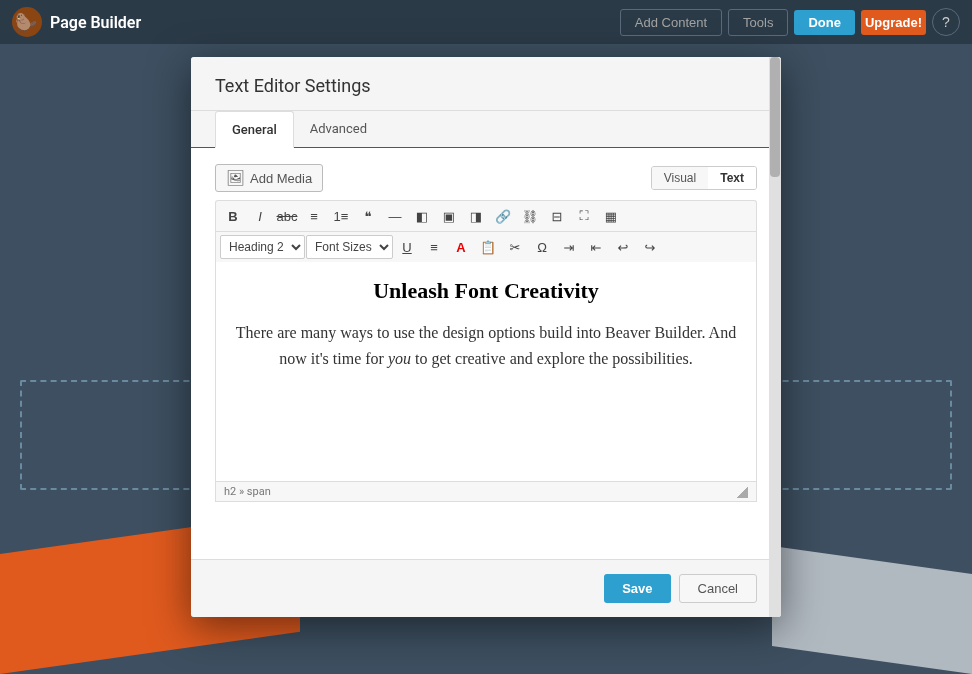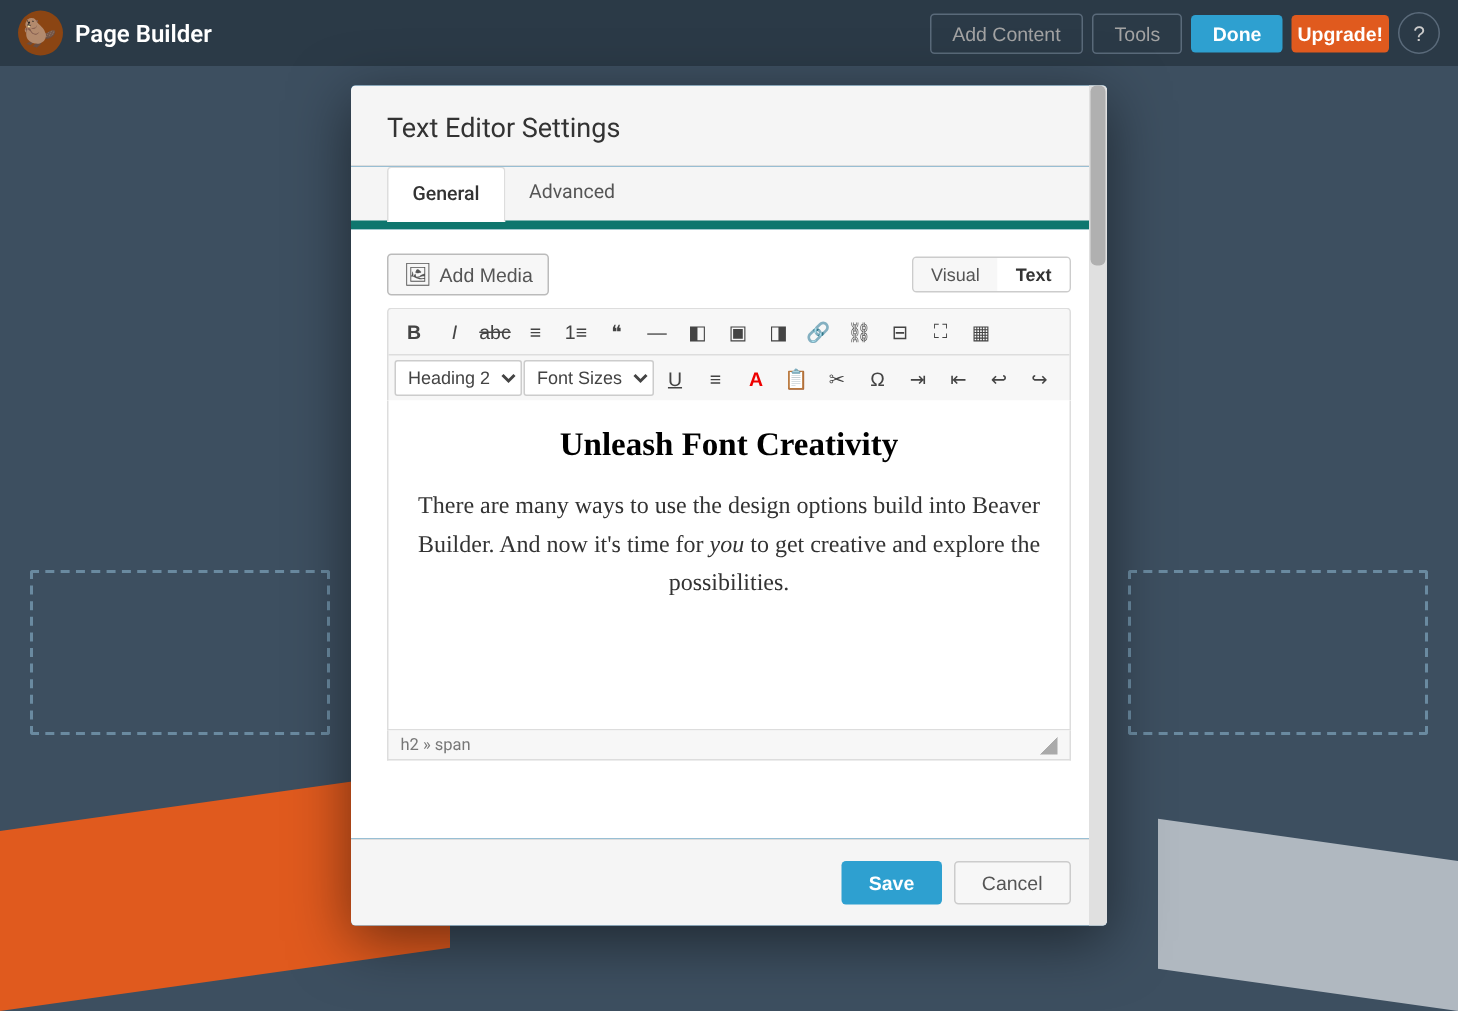--- a/index.html
+++ b/index.html
@@ -142,23 +142,23 @@
       width: 100%;
       height: 100%;
       display: flex;
       align-items: center;
       justify-content: center;
       z-index: 200;
     }
 
     
     .modal {
-      background: #0369a1;
-      border-radius: 3px;
-      width: 504px;
+      background: #5eead4;
+      border-radius: 3px;
+      width: 590px;
       min-height: 560px;
       box-shadow: 0 10px 40px rgba(0,0,0,0.5);
       display: flex;
       flex-direction: column;
       position: relative;
     }
 
     .modal-header {
       padding: 18px 24px 14px;
       background: #f5f5f5;
@@ -169,21 +169,21 @@
       font-size: 18px;
       font-weight: 400;
       color: #333;
     }
 
     
     .tabs {
       display: flex;
       padding: 0 24px;
       background: #f5f5f5;
-      border-bottom: 6px solid #0f766e;
+      border-bottom: 1px solid #0f766e;
     }
     .tab {
       padding: 10px 16px;
       font-size: 13px;
       color: #555;
       cursor: pointer;
       border-bottom: 2px solid transparent;
       margin-bottom: -1px;
     }
     .tab.active {

